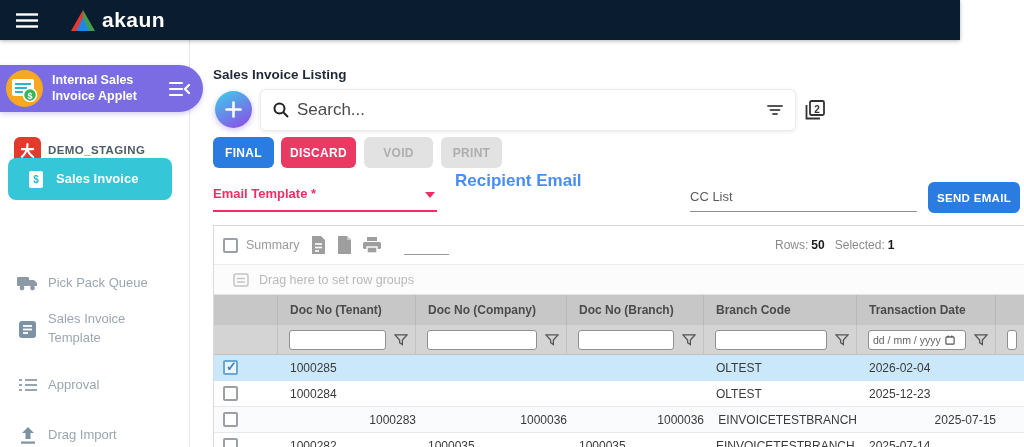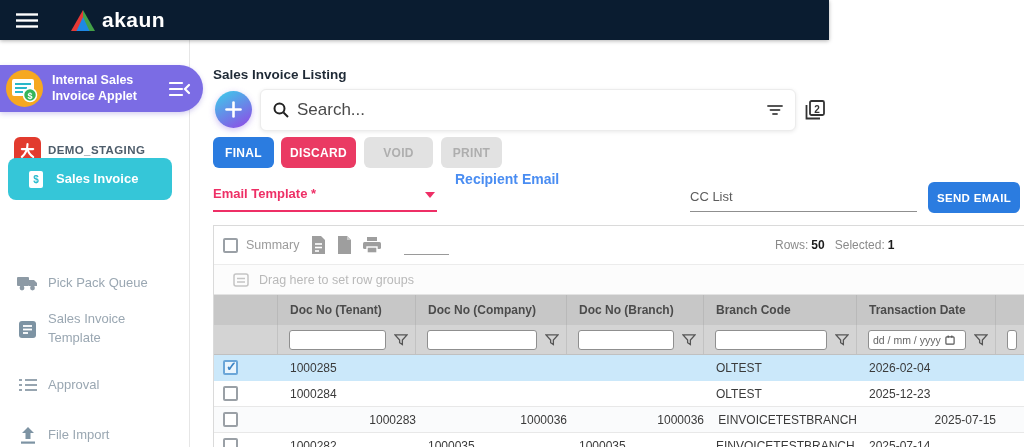--- a/index.html
+++ b/index.html
@@ -1,20 +1,20 @@
 <!DOCTYPE html>
 <html style="--topbar-bg: #0a1c30; --applet-badge: #7b6ce4; --active-item: #35c6d8; --primary-blue: #2b7ce0; --discard-pink: #ea3a63; --template-pink: #ee2f66; --recipient-blue: #4a8df2; --selected-row: #cbe8fa;"><head>
 <meta charset="utf-8">
 <style>
   * { margin:0; padding:0; box-sizing:border-box; }
   html,body { width:1024px; height:447px; overflow:hidden; background:#fff;
     font-family:"Liberation Sans", sans-serif; }
 
   
-  .topbar { position:absolute; left:0; top:0; width:829px; height:40px;
+  .topbar { position:absolute; left:0; top:0; width:960px; height:40px;
     background:var(--topbar-bg,#0a1c30); box-shadow:0 1px 4px rgba(0,0,0,.3); z-index:60;
     display:flex; align-items:center; }
   .hamburger { margin-left:16px; cursor:pointer; }
   .brand { display:flex; align-items:center; margin-left:32px; gap:6px; }
   .brand-text { color:#fff; font-weight:800; font-size:21px; letter-spacing:.5px; }
 
   
   .sidebar { position:absolute; left:0; top:40px; width:190px; height:407px;
     background:#fff; border-right:1px solid #e6e6e6; z-index:20; }
   .applet-badge { position:absolute; left:0; top:25px; width:203px; height:47px;
@@ -58,21 +58,21 @@
   .btn-void    { left:174px; width:69px; background:#e2e2e2; color:#aeaeae; cursor:default; }
   .btn-print   { left:251px; width:61px; background:#e2e2e2; color:#aeaeae; cursor:default; }
 
   .email-template { position:absolute; left:23px; top:142px; width:224px; height:30px;
     border-bottom:2px solid var(--template-pink,#ee2f66); cursor:pointer; }
   .email-template .lbl { position:absolute; left:0; top:4px; font-size:13px; font-weight:600;
     color:var(--template-pink,#ee2f66); }
   .email-template .caret { position:absolute; right:2px; top:10px; width:0; height:0;
     border-left:5px solid transparent; border-right:5px solid transparent;
     border-top:6px solid var(--template-pink,#ee2f66); }
-  .recipient-lbl { position:absolute; left:265px; top:131px; font-size:14px;
+  .recipient-lbl { position:absolute; left:265px; top:131px; font-size:17px;
     color:var(--recipient-blue,#4a8df2); font-weight:600; z-index:5; }
   .cc-field { position:absolute; left:500px; top:142px; width:227px; height:30px;
     border:none; border-bottom:1px solid #8f8f8f; outline:none; font-size:13px;
     color:#555; font-family:inherit; background:transparent; z-index:4; }
   .cc-field::placeholder { color:#5c5c5c; }
   .send-btn { position:absolute; left:738px; top:142px; width:92px; height:31px;
     background:var(--primary-blue,#2b7ce0); color:#fff; border:none; border-radius:6px;
     font-weight:700; font-size:11.5px; letter-spacing:.3px; font-family:inherit; cursor:pointer; }
 
   
@@ -242,21 +242,21 @@
     <span class="side-label">Approval</span>
   </div>
 
   <div class="side-row" style="top:382px;height:26px;">
     <span class="side-ico">
       <svg width="16" height="17" viewBox="0 0 16 17">
           <path d="M8 0 L14 6 H10.5 V12 H5.5 V6 H2 Z" fill="#7d93a3"></path>
           <rect x="1" y="14.5" width="14" height="2.2" fill="#7d93a3"></rect>
         </svg>
     </span>
-    <span class="side-label">File Import</span>
+    <span class="side-label">Drag Import</span>
   </div>
 </div>
 
 <div class="main">
 
   <div class="page-title">Sales Invoice Listing</div>
 
   <div class="plus-btn">
     <svg width="17" height="17" viewBox="0 0 17 17">
         <g stroke="#fff" stroke-width="2.6" stroke-linecap="round">

